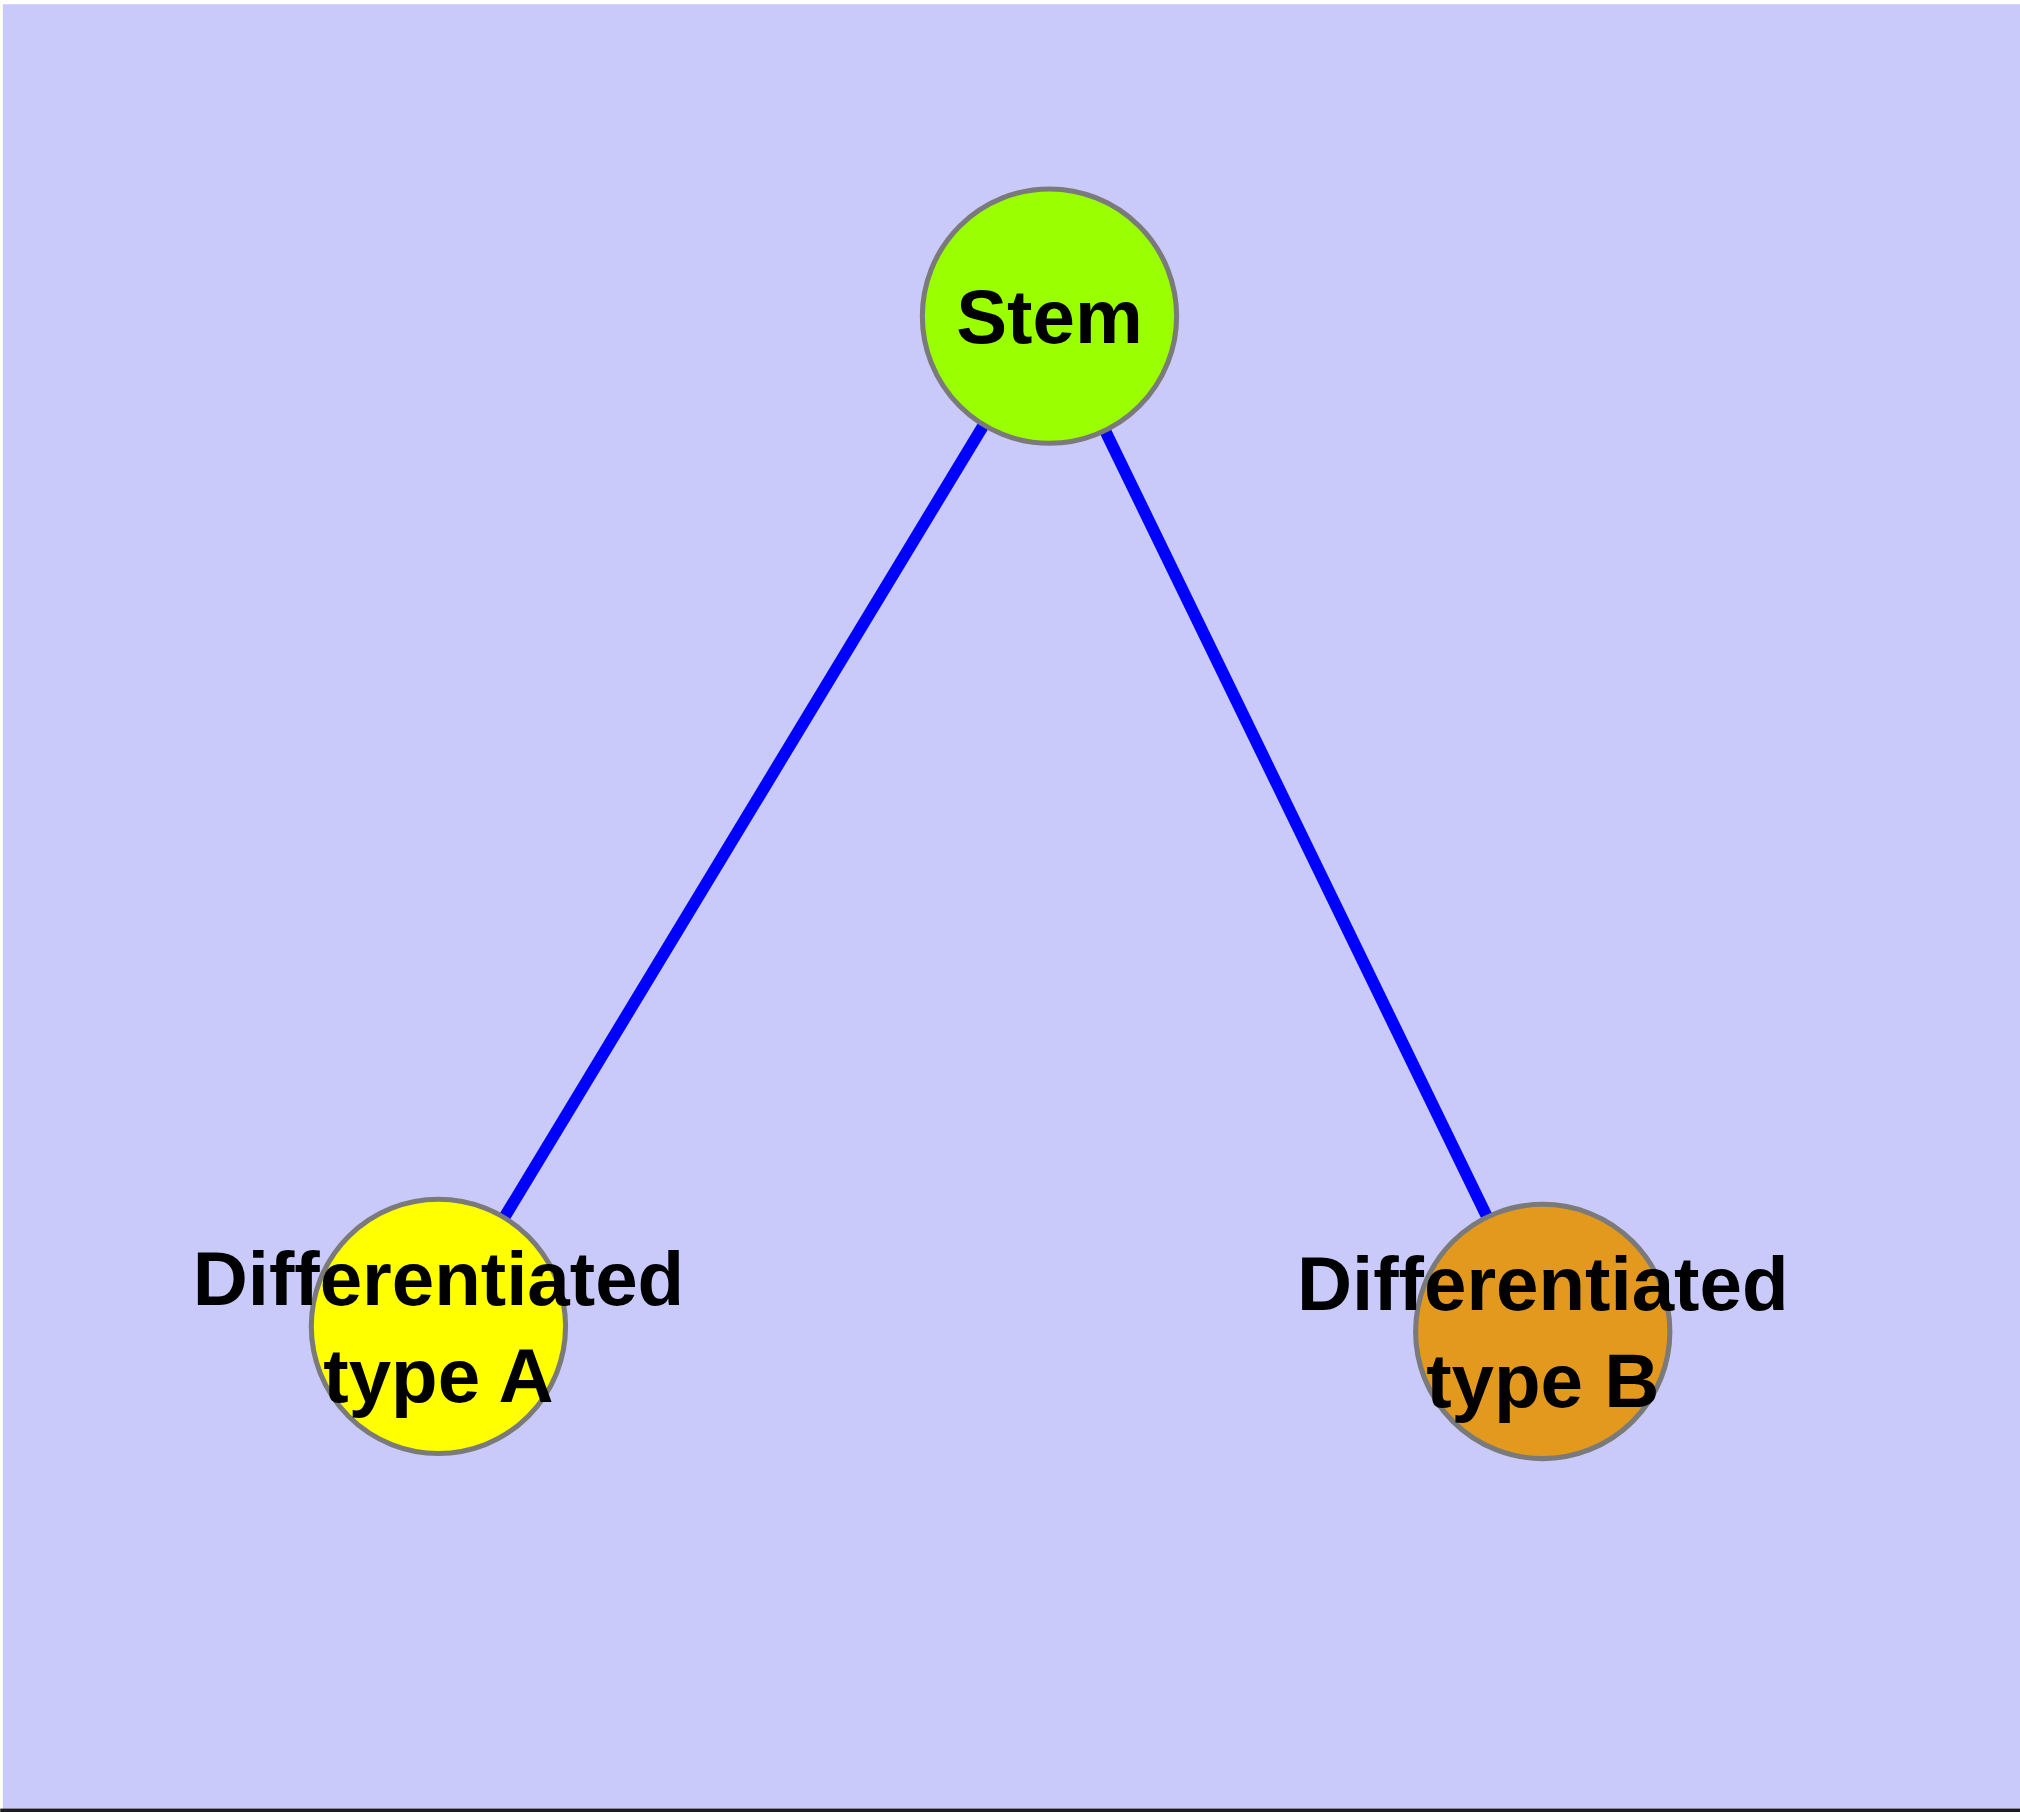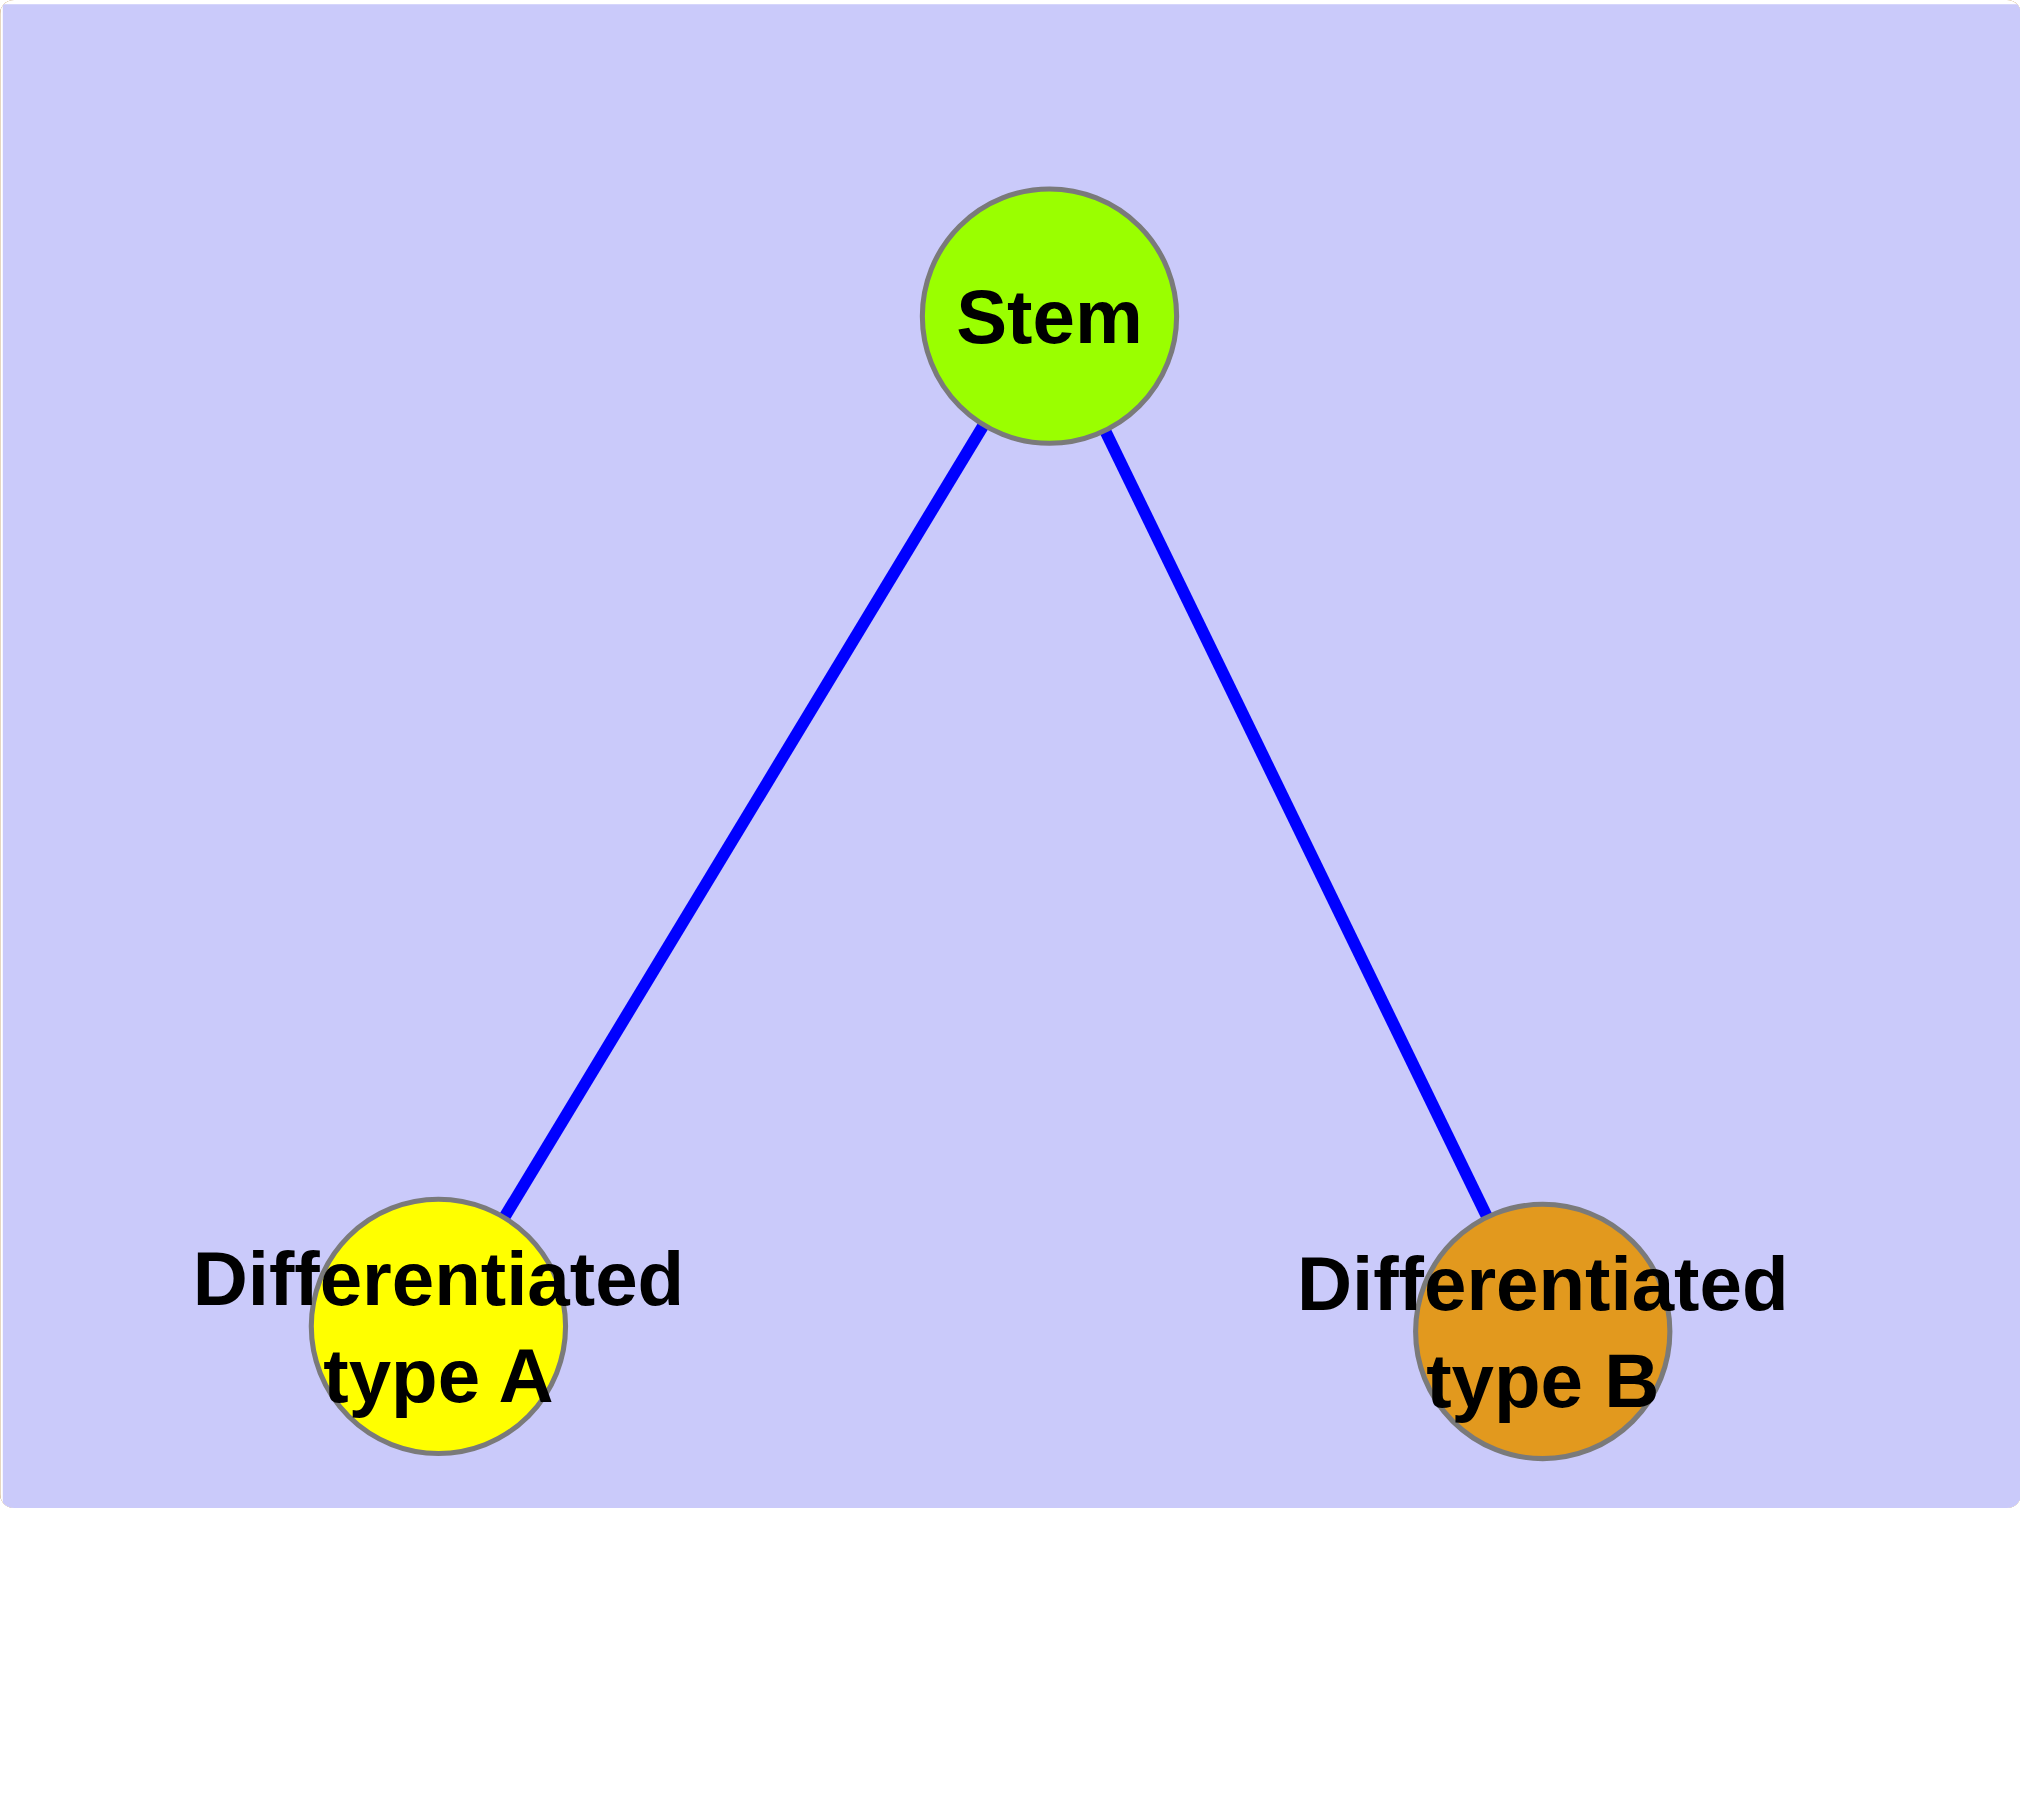--- a/index.html
+++ b/index.html
@@ -3,24 +3,23 @@
 <meta charset="utf-8">
 <style>
   html, body {
     margin: 0;
     padding: 0;
     background: #ffffff;
   }
   .figure {
     position: relative;
     width: 2021px;
-    height: 1508px;
+    height: 1812px;
     overflow: hidden;
-    background: #a16207;
-    border-radius: 14px;
+    background: #fef9c3;
   }
   .figure svg {
     display: block;
   }
   .node-label {
     font-family: "Liberation Sans", sans-serif;
     font-weight: bold;
   }
 </style>
 </head>

